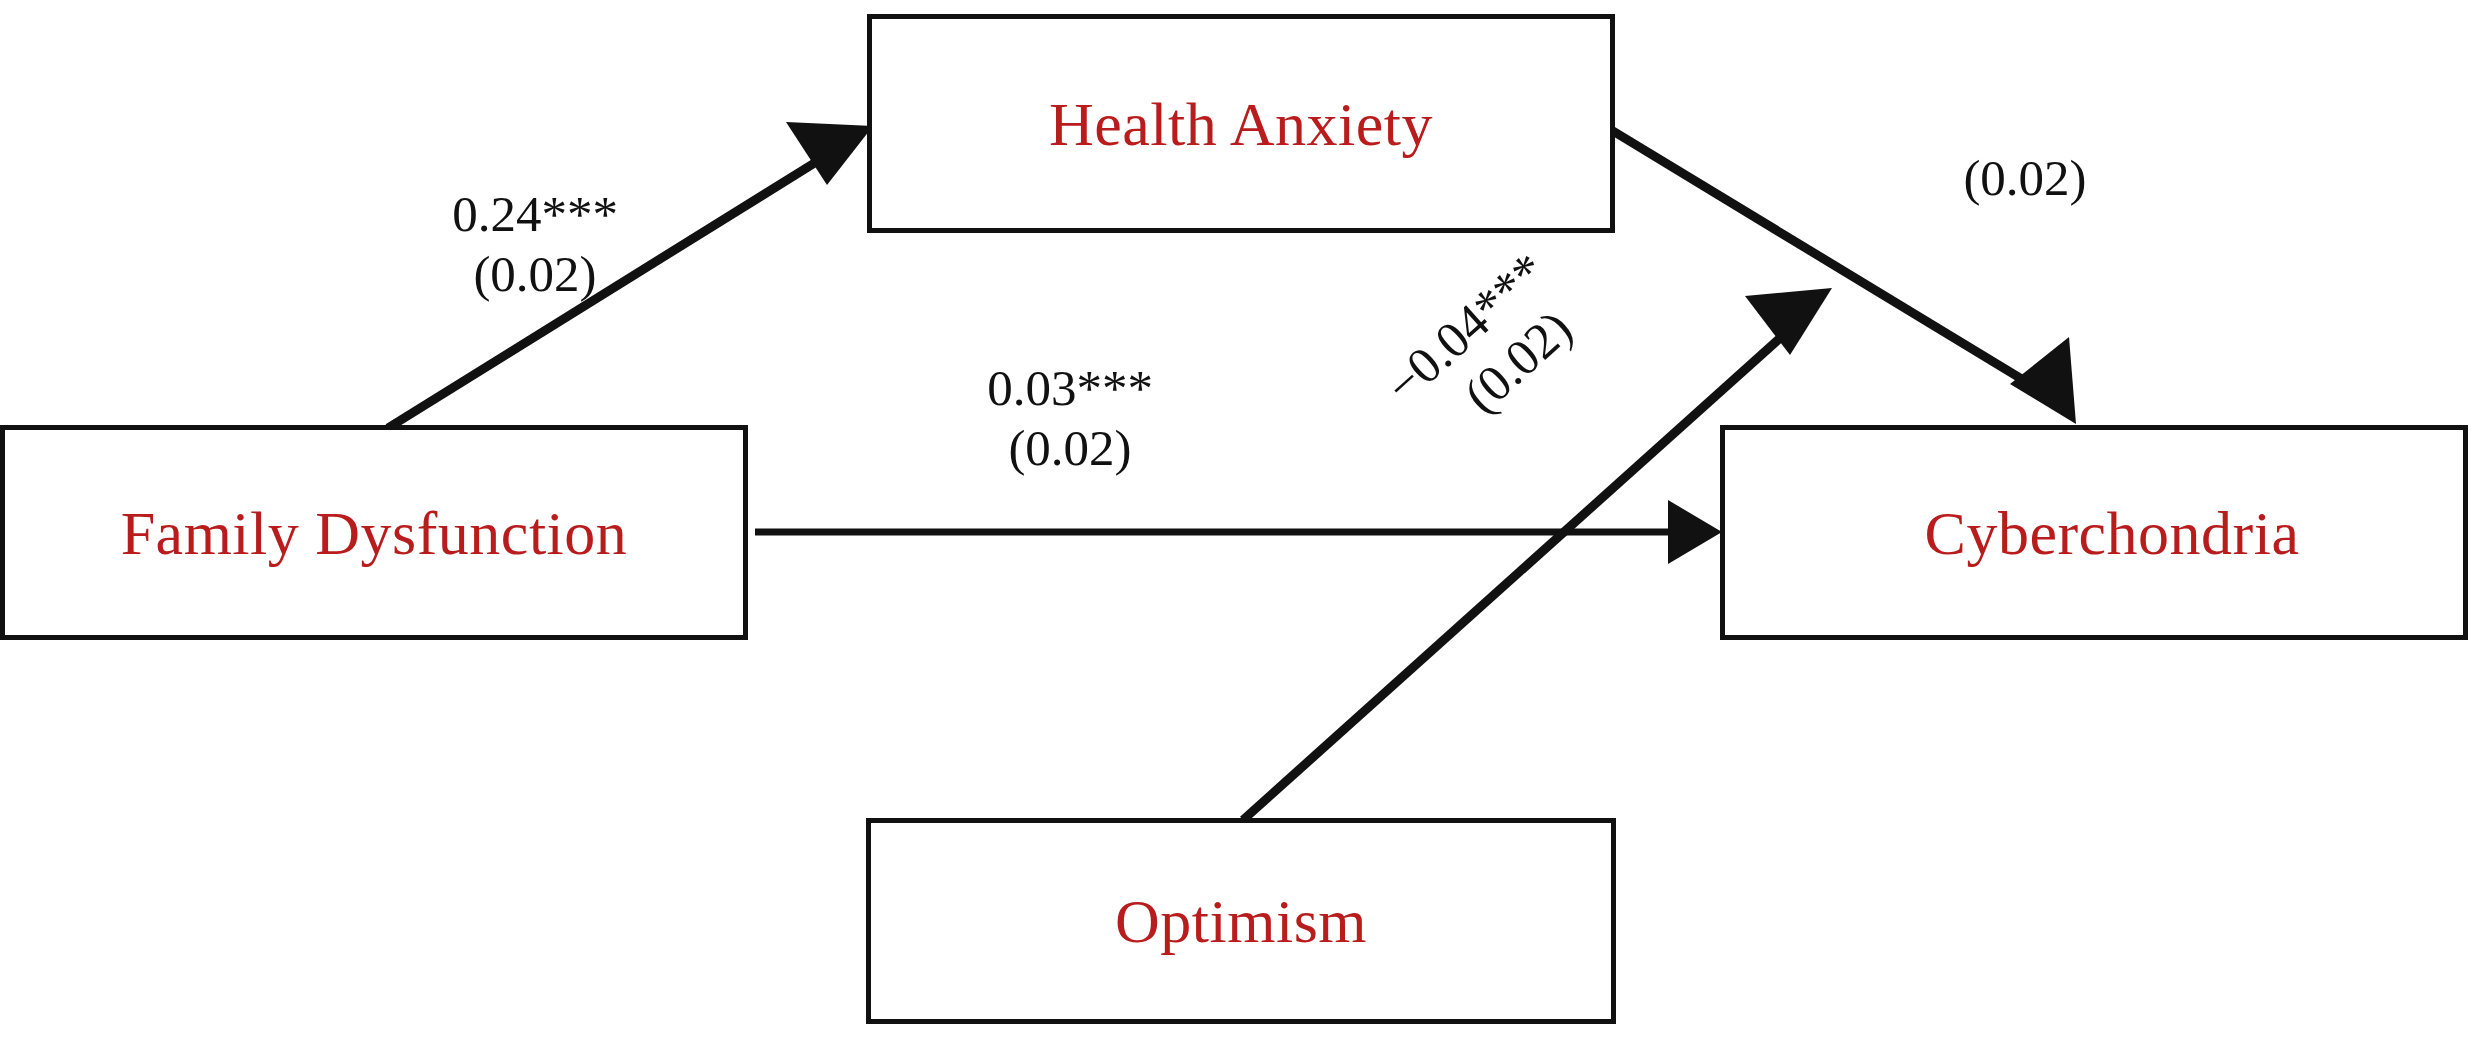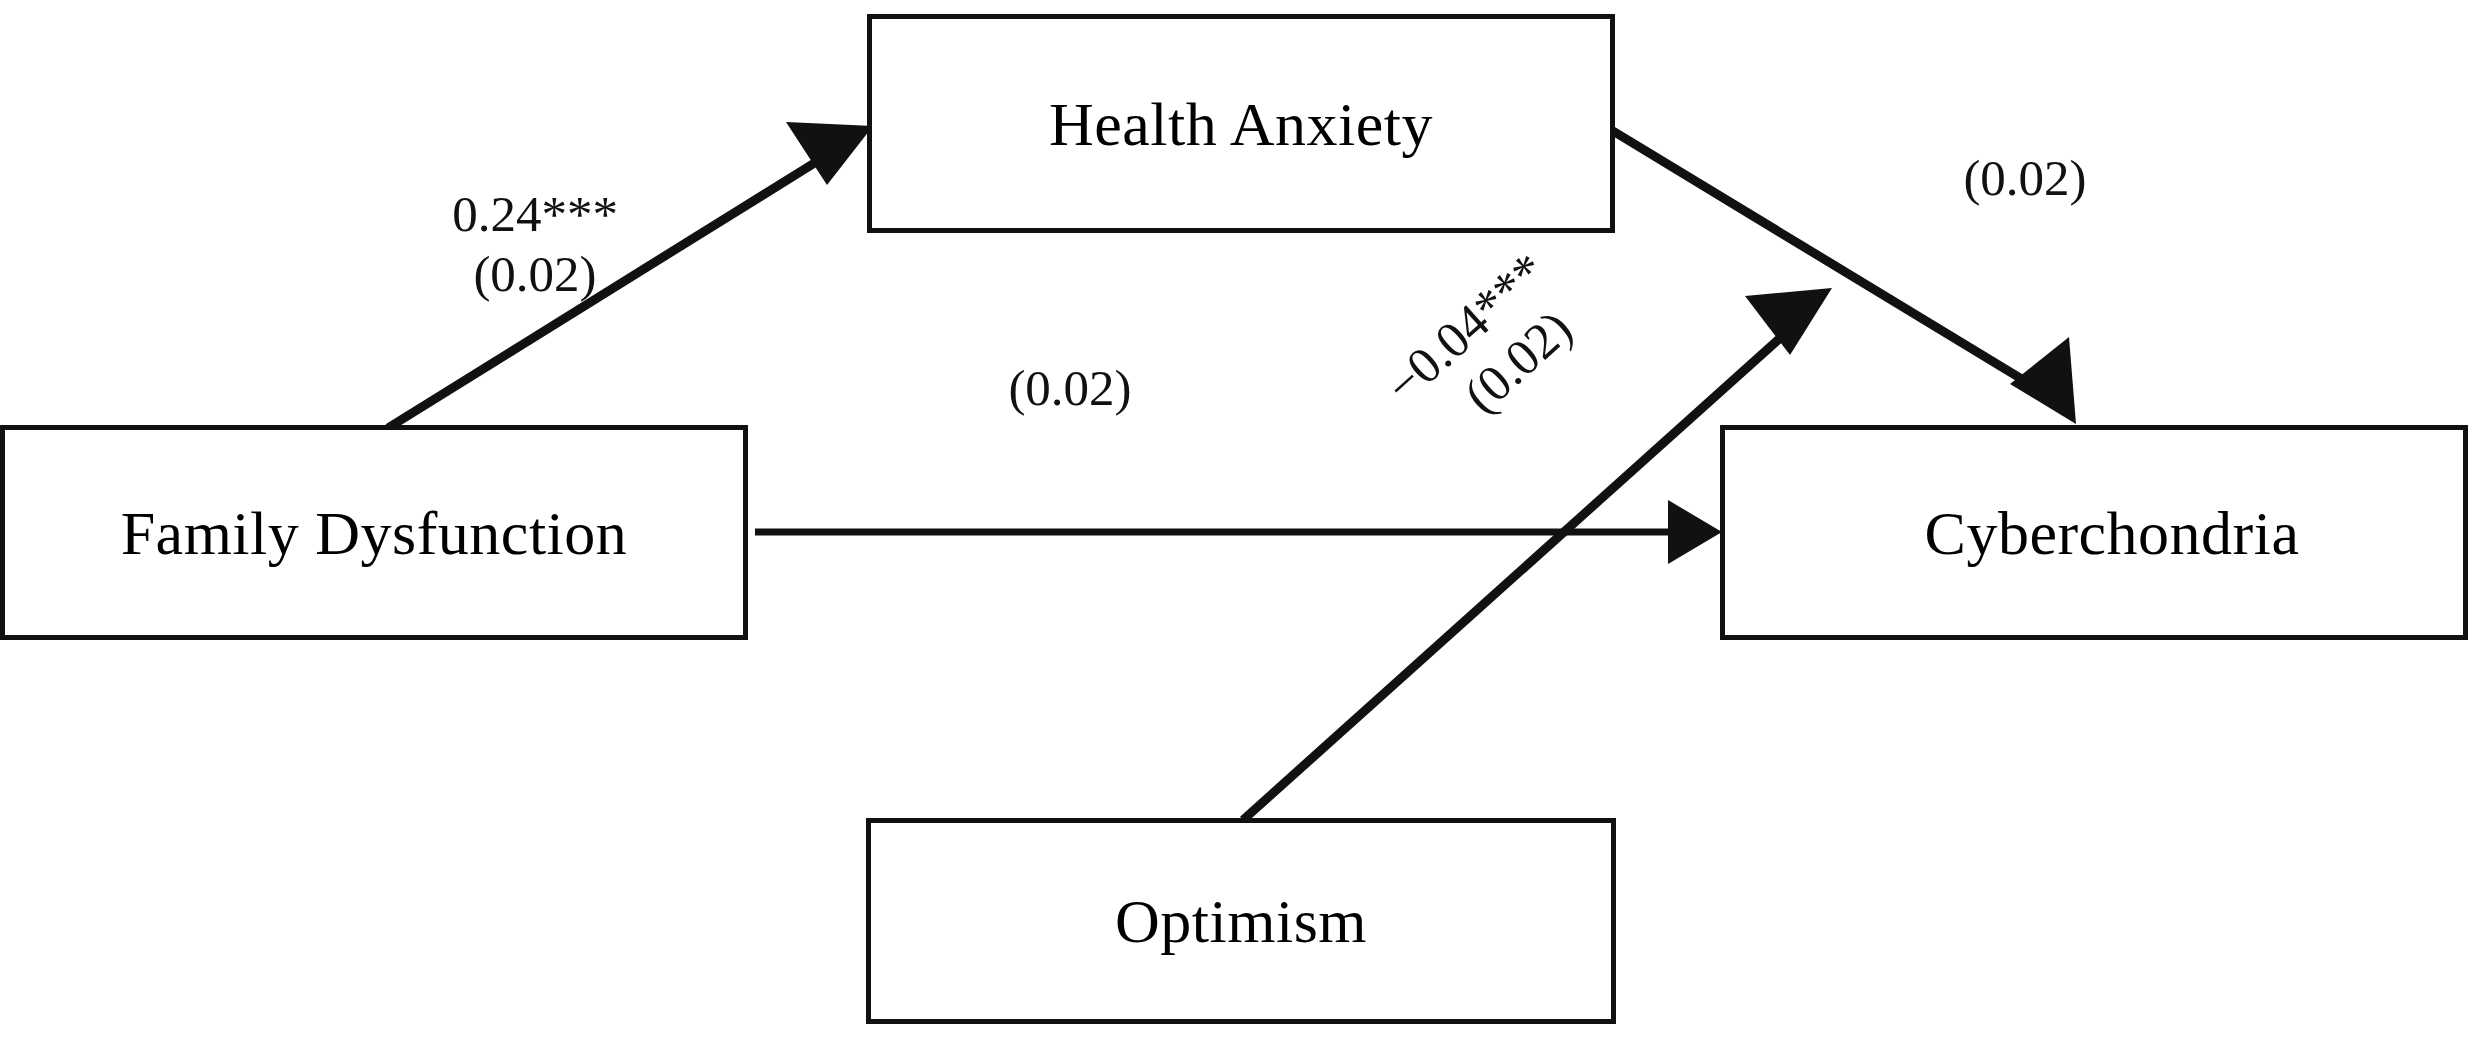--- a/index.html
+++ b/index.html
@@ -33,21 +33,21 @@
     background: #ffffff;
     display: flex;
     align-items: center;
     justify-content: center;
     z-index: 3;
   }
   .node-label {
     font-family: "Liberation Serif", "DejaVu Serif", serif;
     font-size: 62px;
     line-height: 1;
-    color: #000000;
+    color: #b91c1c;
     white-space: nowrap;
     letter-spacing: 0.5px;
   }
   .edge-label {
     position: absolute;
     z-index: 4;
     color: #111111;
     font-family: "Liberation Serif", "DejaVu Serif", serif;
     font-size: 51px;
     line-height: 1.18;
@@ -112,20 +112,21 @@
   <div class="node-box" style="left:866px; top:818px; width:750px; height:206px;">
     <span class="node-label">Optimism</span>
   </div>
 
   <div class="edge-label" style="left:405px; top:148px; width:260px;margin-top:36px;">
     <span class="coef">0.24***</span>
     <span class="se">(0.02)</span>
   </div>
 
   <div class="edge-label" style="left:940px; top:358px; width:260px;">
+    <span class="coef">0.03***</span>
     <span class="se">(0.02)</span>
   </div>
 
   <div class="edge-label" style="left:1890px; top:148px; width:270px;">
     <span class="se">(0.02)</span>
   </div>
 
   <div class="edge-label rotated" style="left:1375px; top:255px; width:300px; transform: rotate(-42deg);">
     <span class="coef">−0.04***</span>
     <span class="se" style="margin-left:52px;">(0.02)</span>

